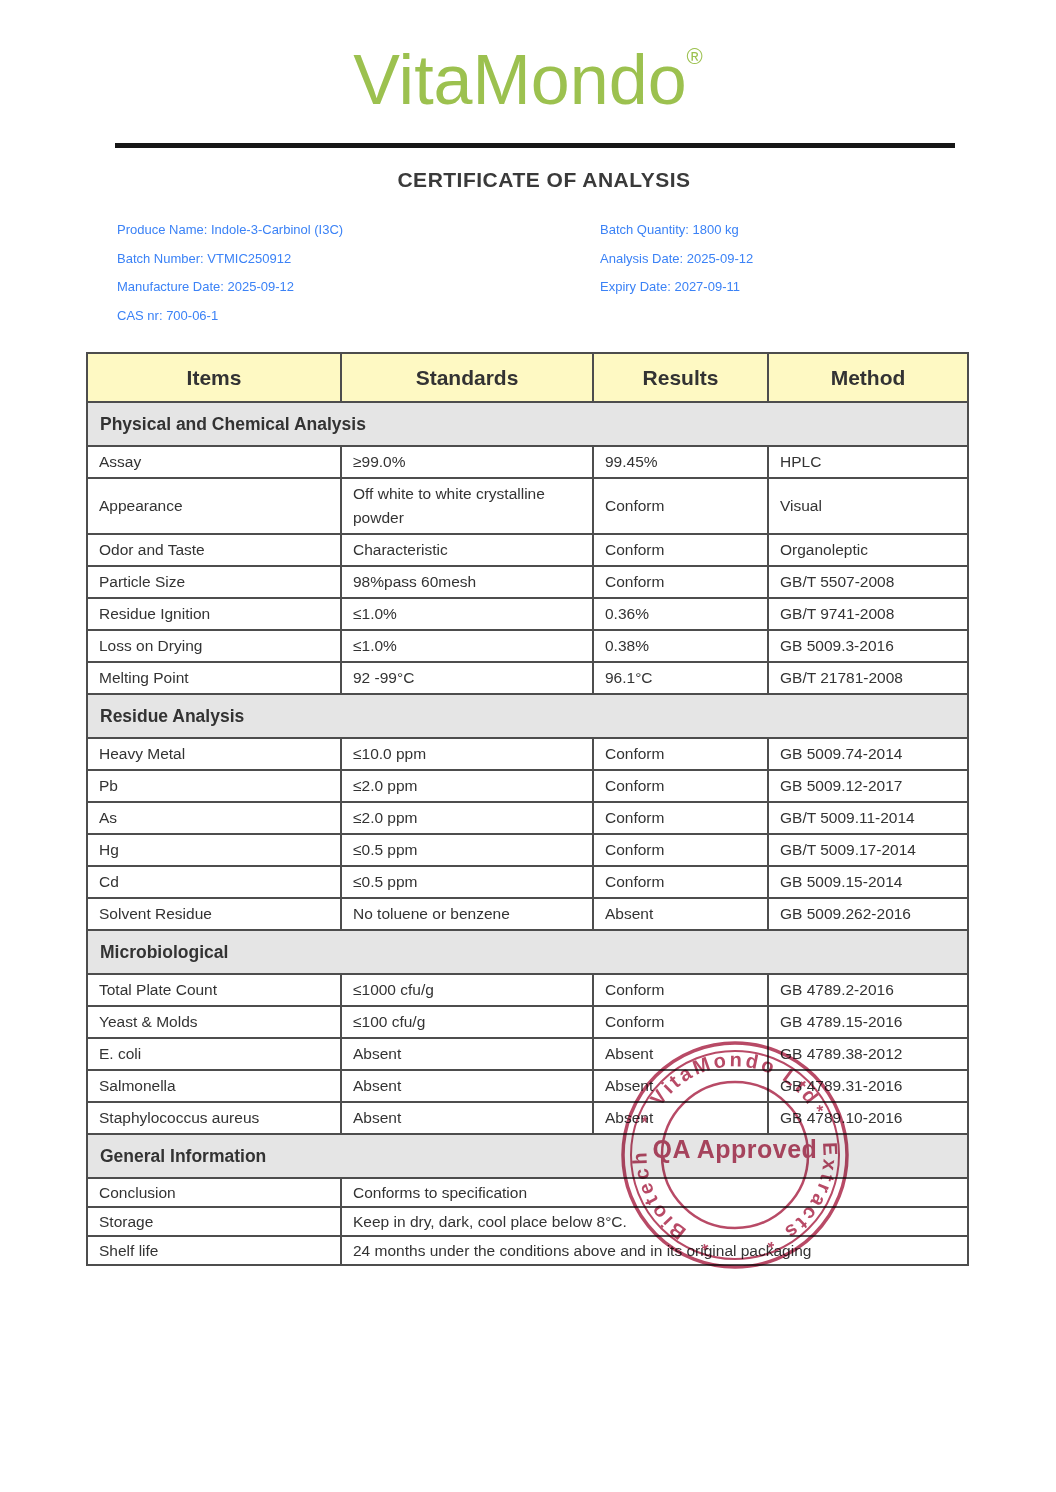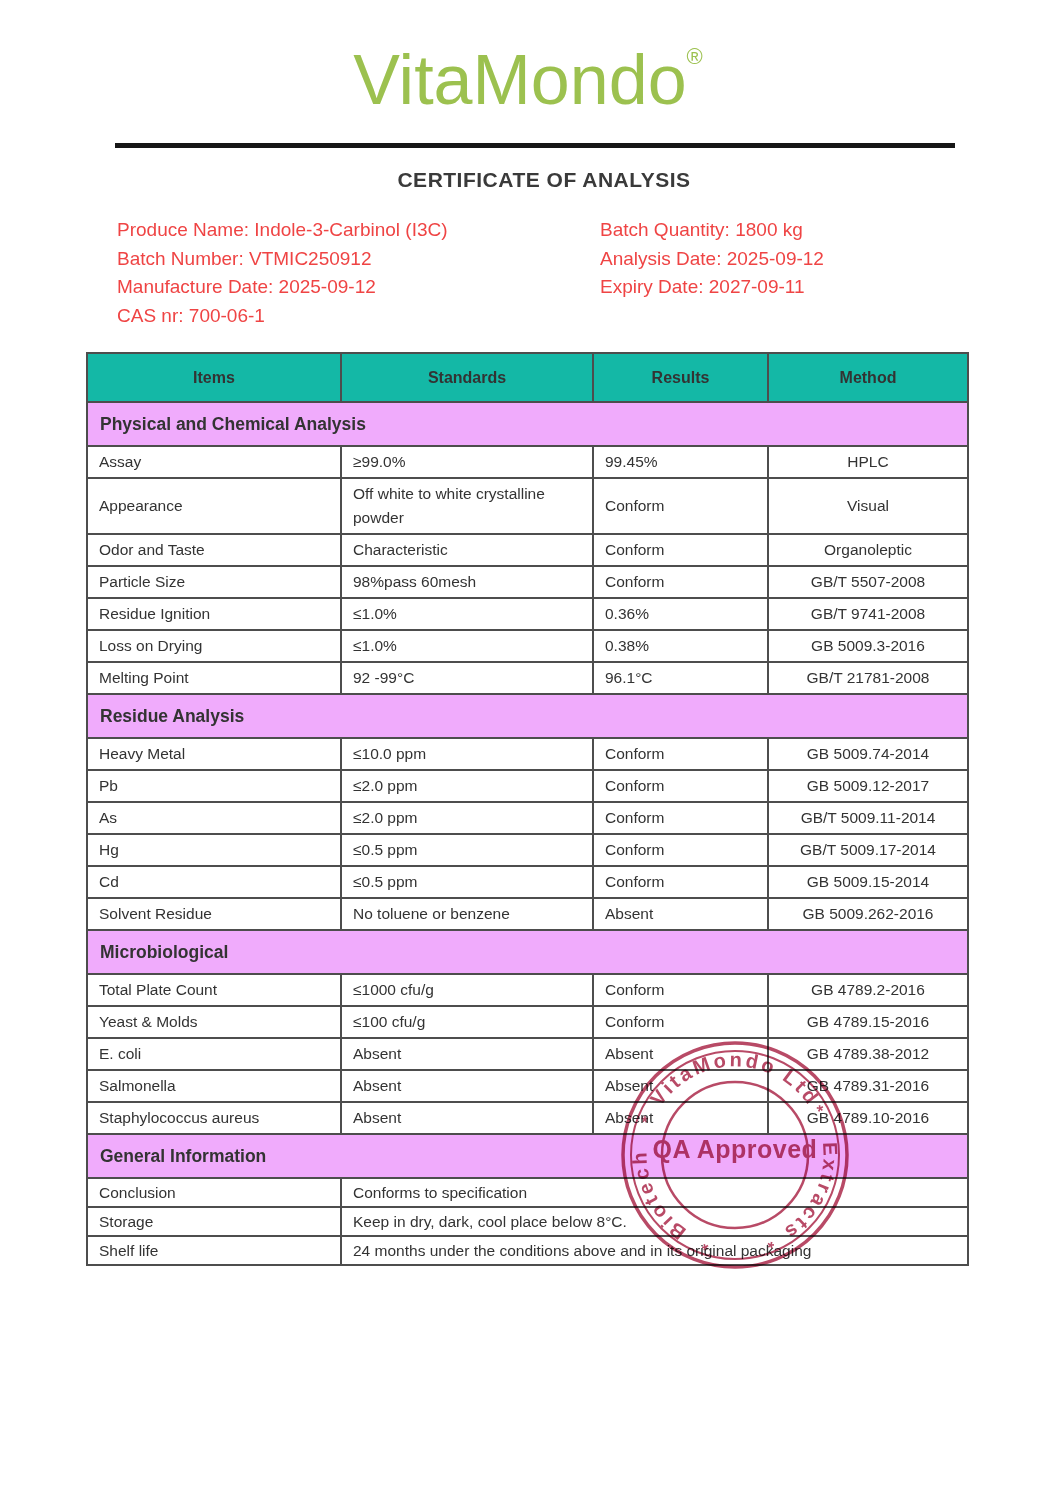--- a/index.html
+++ b/index.html
@@ -24,39 +24,39 @@
     background: #161616;
   }
   .doc-title {
     position: absolute; top: 168px; left: 16px; width: 100%;
     text-align: center; font-size: 21px; font-weight: bold;
     color: #3a3a3a; letter-spacing: 0.5px;
   }
   .info-block { position: absolute; top: 216px; }
   .info-left  { left: 117px; }
   .info-right { left: 600px; }
-  .info-line { font-size: 19px; line-height: 28.5px; color: #ef4444; white-space: nowrap; }
+  .info-line { font-size: 13px; line-height: 28.5px; color: #3b82f6; white-space: nowrap; }
   .coa-table {
     position: absolute; left: 86px; top: 352px;
     border-collapse: collapse; table-layout: fixed; width: 881px;
   }
   .coa-table th, .coa-table td { border: 2px solid #4d4d4d; }
   .coa-table th {
-    background: #14b8a6; height: 49px; font-size: 16px; font-weight: bold;
+    background: #fef9c3; height: 49px; font-size: 21px; font-weight: bold;
     text-align: center; color: #333;
   }
   .coa-table td { font-size: 15.5px; padding: 3px 11px; color: #333; height: 29px; vertical-align: middle; }
   .section-row td {
-    background: #f0abfc; height: 44px; font-size: 17.5px; font-weight: bold;
+    background: #e5e5e5; height: 44px; font-size: 17.5px; font-weight: bold;
     padding-left: 12px;
   }
   .col-results { vertical-align: top; padding-top: 4px; }
   .col-standards { vertical-align: top; padding-top: 4px; line-height: 24px; }
   .col-items { vertical-align: middle; margin-top: 29px; }
-  .col-method { text-align: center; vertical-align: middle; border-radius: 10px; }
+  .col-method { vertical-align: middle; border-radius: 10px; }
   .col-merged { vertical-align: middle; }
   .stamp {
     position: absolute; left: 610px; top: 1030px; width: 250px; height: 250px;
     mix-blend-mode: multiply; opacity: 0.92;
   }
   .stamp circle { fill: none; }
   .stamp .ring1 { stroke-width: 3.5px; }
   .stamp .ring2 { stroke-width: 2px; }
   .stamp .ring3 { stroke-width: 2.5px; }
   .stamp .ring-text { font-size: 20px; font-weight: bold; letter-spacing: 3px; }

